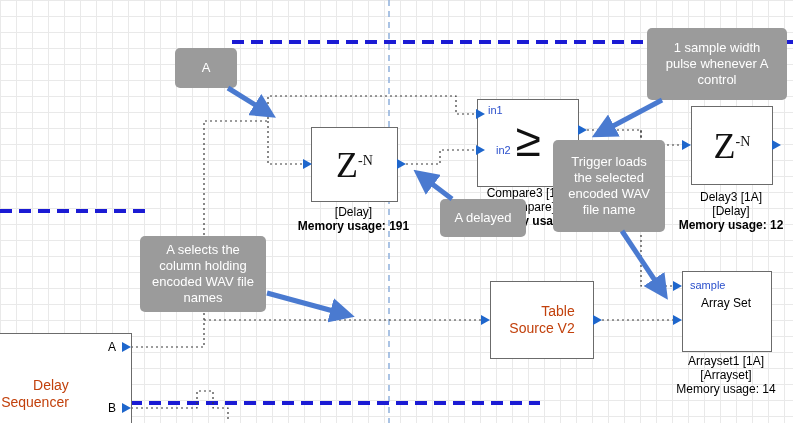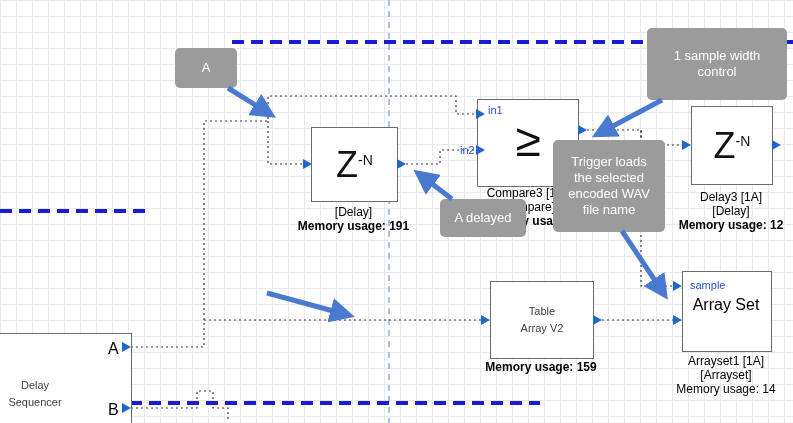--- a/index.html
+++ b/index.html
@@ -7,28 +7,28 @@
     position:relative;width:793px;height:423px;overflow:hidden;background:#ffffff;
     font-family:"Liberation Sans",sans-serif;
     background-image:linear-gradient(to right,#e9e9e9 1px,transparent 1px),
                      linear-gradient(to bottom,#e9e9e9 1px,transparent 1px);
     background-size:16px 16px;
   }
   svg.layer{position:absolute;left:0;top:0;pointer-events:none}
   .arrows{z-index:6}
   .block{position:absolute;background:#fff;border:1px solid #6b6b6b;
          display:flex;align-items:center;justify-content:center;z-index:2}
-  .zsym{font-family:Liberation Sans, sans-serif;font-size:36px;color:#111;line-height:1}
+  .zsym{font-family:Liberation Serif, serif;font-size:36px;color:#111;line-height:1}
   .zsym sup{font-size:14px;vertical-align:12px}
   .gesym{font-size:46px;color:#111;line-height:1;margin-top:-6px}
-  .blocktext{font-size:11px;text-align:center;line-height:17px;color:#404040}
+  .blocktext{font-size:14px;text-align:right;line-height:17px;color:#c2410c}
   .port{position:absolute;width:0;height:0;border-top:5px solid transparent;
         border-bottom:5px solid transparent;border-left:9px solid #1e66cc;z-index:3}
   .pinlbl{position:absolute;font-size:11px;color:#2b50cc;z-index:3}
-  .portname{position:absolute;font-size:16px;color:#000;z-index:3}
+  .portname{position:absolute;font-size:12px;color:#000;z-index:3}
   .lblstack{position:absolute;text-align:center;font-size:12px;color:#000;line-height:14px;z-index:2}
   .membold{font-weight:bold}
   .callout{position:absolute;background:#9b9b9b;border-radius:5px;color:#fff;
            font-size:13px;line-height:16px;display:flex;flex-direction:column;
            align-items:center;justify-content:center;text-align:center;z-index:5;padding:0}
 </style>
 </head>
 <body>
 
 <div class="canvas">
@@ -58,21 +58,21 @@
   <div class="port" style="left:397px;top:159px"></div>
   <div class="lblstack" style="left:281px;top:205px;width:145px">
     <div>[Delay]</div>
     <div class="membold">Memory usage: 191</div>
   </div>
 
   <div class="block" style="left:477px;top:99px;width:100px;height:86px">
     <span class="gesym">≥</span>
   </div>
   <div class="pinlbl" style="left:488px;top:104px">in1</div>
-  <div class="pinlbl" style="left:460px;top:144px">in2</div>
+  <div class="pinlbl" style="left:496px;top:144px">in2</div>
   <div class="port" style="left:476px;top:109px"></div>
   <div class="port" style="left:476px;top:145px"></div>
   <div class="port" style="left:578px;top:125px"></div>
   <div class="lblstack" style="left:457px;top:186px;width:140px">
     <div>Compare3 [1A]</div>
     <div>[Compare]</div>
     <div class="membold">Memory usage:</div>
   </div>
 
   <div class="block" style="left:691px;top:106px;width:80px;height:77px">
@@ -82,27 +82,26 @@
   <div class="port" style="left:772px;top:140px"></div>
   <div class="lblstack" style="left:661px;top:190px;width:140px">
     <div>Delay3 [1A]</div>
     <div>[Delay]</div>
     <div class="membold">Memory usage: 12</div>
   </div>
 
   <div class="block" style="left:490px;top:281px;width:102px;height:76px">
     <div class="blocktext">
       <div>Table</div>
-      <div>Array V2</div>
+      <div>Source V2</div>
     </div>
   </div>
   <div class="port" style="left:481px;top:315px"></div>
   <div class="port" style="left:593px;top:315px"></div>
   <div class="lblstack" style="left:461px;top:360px;width:160px">
-    <div class="membold">Memory usage: 159</div>
   </div>
 
   <div class="block" style="left:682px;top:271px;width:88px;height:79px"></div>
   <div class="pinlbl" style="left:690px;top:279px">sample</div>
   <div class="portname" style="left:682px;top:296px;width:88px;text-align:center">Array Set</div>
   <div class="port" style="left:673px;top:281px"></div>
   <div class="port" style="left:673px;top:315px"></div>
   <div class="lblstack" style="left:652px;top:354px;width:148px">
     <div>Arrayset1 [1A]</div>
     <div>[Arrayset]</div>
@@ -119,34 +118,41 @@
   <div class="port" style="left:122px;top:342px"></div>
   <div class="portname" style="left:108px;top:401px">B</div>
   <div class="port" style="left:122px;top:403px"></div>
 
   <div class="callout" style="left:175px;top:48px;width:62px;height:40px">
     <div>A</div>
   </div>
 
   <div class="callout" style="left:647px;top:28px;width:140px;height:72px">
     <div>1 sample width</div>
+    <div>pulse whenever A</div>
     <div>control</div>
   </div>
 
   <div class="callout" style="left:553px;top:140px;width:112px;height:92px">
     <div>Trigger loads</div>
     <div>the selected</div>
     <div>encoded WAV</div>
     <div>file name</div>
   </div>
 
   <div class="callout" style="left:440px;top:199px;width:86px;height:38px">
     <div>A delayed</div>
   </div>
 
+  <div class="callout" style="left:140px;top:236px;width:126px;height:76px">
+    <div>A selects the</div>
+    <div>column holding</div>
+    <div>encoded WAV file</div>
+    <div>names</div>
+  </div>
 
   <svg class="layer arrows" width="793" height="423">
     <defs>
       <marker id="ah" markerWidth="5" markerHeight="5" refX="3.6" refY="2.5" orient="auto">
         <path d="M0,0 L5,2.5 L0,5 z" fill="#4a7ad0"></path>
       </marker>
     </defs>
     <line x1="228" y1="88" x2="270" y2="114" stroke="#4a7ad0" stroke-width="5" marker-end="url(#ah)"></line>
     <line x1="662" y1="100" x2="598" y2="134" stroke="#4a7ad0" stroke-width="5" marker-end="url(#ah)"></line>
     <line x1="452" y1="199" x2="419" y2="174" stroke="#4a7ad0" stroke-width="5" marker-end="url(#ah)"></line>

